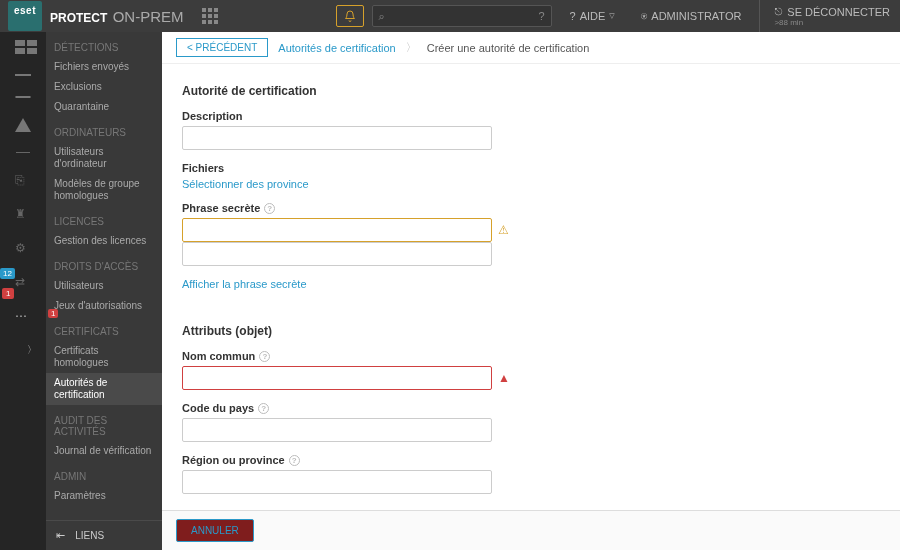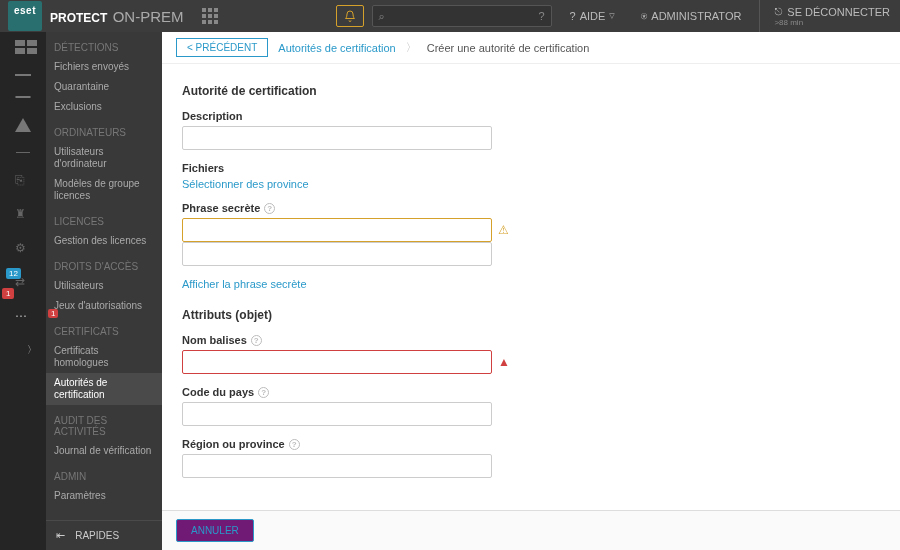--- a/index.html
+++ b/index.html
@@ -21,21 +21,21 @@
 .logout{border-left:1px solid #555;flex-direction:column;align-items:flex-start;justify-content:center;gap:0;padding:0 10px 0 14px}
 
 
 .body{display:flex;height:518px}
 .rail{width:46px;background:#252525;color:#999;display:flex;flex-direction:column;align-items:center;padding-top:8px;gap:20px;font-size:15px;position:relative}
 .rail .ic{width:16px;height:14px;position:relative}
 .dash{display:grid;grid-template-columns:10px 10px;grid-template-rows:6px 6px;gap:2px}.dash i{background:#777}
 .bld{border:1.5px solid #777;width:14px;height:14px}
 .mon{border:1.5px solid #777;width:16px;height:12px;border-radius:1px}
 .tri{width:0;height:0;border-left:8px solid transparent;border-right:8px solid transparent;border-bottom:14px solid #777}
-.badge12{position:absolute;left:6px;top:236px;background:#2a99c9;color:#fff;font-size:8px;padding:1px 3px;border-radius:2px}
+.badge12{position:absolute;left:0;top:236px;background:#2a99c9;color:#fff;font-size:8px;padding:1px 3px;border-radius:2px}
 .badge1{position:absolute;left:2px;top:256px;background:#d04040;color:#fff;font-size:8px;padding:1px 4px;border-radius:2px}
 .rail .chev{font-size:10px;color:#bbb;margin-top:auto;margin-bottom:246px;margin-left:18px}
 
 .nav{width:116px;background:#393939;color:#aaa;font-size:10px;overflow:hidden;position:relative}
 .nav .grp{color:#777;font-size:10px;padding:10px 8px 4px;text-transform:uppercase}
 .nav a{display:block;padding:4px 8px;color:#aaa;cursor:pointer;line-height:12px}
 .nav a.act{background:#4a4a4a;color:#fff}
 .nav .b1{position:absolute;left:2px;top:277px;background:#d04040;color:#fff;font-size:8px;padding:0 3px;border-radius:2px}
 .nav .ftr{position:absolute;bottom:0;left:0;right:0;border-top:1px solid #4a4a4a;padding:8px 10px;display:flex;align-items:center;gap:10px;color:#ccc}
 
@@ -50,21 +50,21 @@
 .q{width:11px;height:11px;border:1px solid #bbb;border-radius:50%;font-size:8px;color:#bbb;display:inline-flex;align-items:center;justify-content:center}
 .inp{width:310px;height:24px;border:1px solid #ccc;border-radius:2px;padding:0 6px;font-size:11px}
 .inp.warn{border-color:#d6a12b}
 .inp.err{border-color:#d04040}
 .wrap{display:flex;align-items:center;gap:6px}
 .iwarn{color:#d6a12b;font-size:12px}
 .ierr{color:#d04040;font-size:12px}
 .link{color:#2a99c9;font-size:11px;cursor:pointer}
 .fbar{height:40px;border-top:1px solid #ddd;background:#fafafa;display:flex;align-items:center;gap:10px;padding:0 14px}
 .btn{font-size:10px;padding:5px 14px;border-radius:2px;border:1px solid #ccc;background:#f0f0f0;color:#888}
-.btn.can{border-color:#2a99c9;color:#2a99c9;background:#701a75}
+.btn.can{border-color:#2a99c9;color:#2a99c9;background:#7f1d1d}
 
 svg{display:block}
 </style>
 </head>
 <body>
 
 <div class="hdr">
   <div class="logo">eset</div>
   <div class="prod"><b>PROTECT</b> <span>ON-PREM</span></div>
   <div class="grid-ic">
@@ -125,41 +125,41 @@
     <div class="ic" style="color:#666;font-size:12px">⇄</div>
     <div class="ic" style="color:#bbb;font-size:12px">⋯</div>
     <div class="badge12">12</div>
     <div class="badge1">1</div>
     <div class="chev">〉</div>
   </div>
 
   <div class="nav">
     <div class="grp">DÉTECTIONS</div>
     <a>Fichiers envoyés</a>
+    <a>Exclusions</a>
     <a>Quarantaine</a>
-    <a>Exclusions</a>
     <div class="grp">ORDINATEURS</div>
     <a>Utilisateurs d'ordinateur</a>
-    <a>Modèles de groupe licences</a>
+    <a>Modèles de groupe homologues</a>
     <div class="grp">LICENCES</div>
     <a>Gestion des licences</a>
     <div class="grp">DROITS D'ACCÈS</div>
     <a>Utilisateurs</a>
     <a>Jeux d'autorisations</a>
     <div class="grp">CERTIFICATS</div>
     <a>Certificats homologues</a>
     <span class="b1">1</span>
     <a class="act">Autorités de certification</a>
     <div class="grp">AUDIT DES ACTIVITÉS</div>
     <a>Journal de vérification</a>
     <div class="grp">ADMIN</div>
     <a>Paramètres</a>
     <div class="ftr">
       <span style="font-size:11px">⇤</span>
-      <span>RAPIDES</span>
+      <span>LIENS</span>
     </div>
   </div>
 
   <div class="main">
     <div class="crumb">
       <span class="prev">&lt; PRÉCÉDENT</span>
       <span class="bc-link">Autorités de certification</span>
       <span style="color:#bbb">〉</span>
       <span style="color:#555">Créer une autorité de certification</span>
     </div>
@@ -179,24 +179,24 @@
         </div>
       <div class="wrap">
         <input class="inp warn" type="password" style="">
         <span class="iwarn">⚠</span>
       </div>
 
       <input class="inp" type="password" style="">
 
       <div class="link" style="margin-top:12px">Afficher la phrase secrète</div>
 
-      <div class="sect" style="margin-top:18px">Attributs (objet)</div>
-
-      <div class="lbl">
-          <span>Nom balises</span>
+      <div class="sect" style="margin-top:34px">Attributs (objet)</div>
+
+      <div class="lbl">
+          <span>Nom commun</span>
           <span class="q">?</span>
         </div>
       <div class="wrap">
         <input class="inp err" style="">
         <span class="ierr">▲</span>
       </div>
 
       <div class="lbl">
           <span>Code du pays</span>
           <span class="q">?</span>

